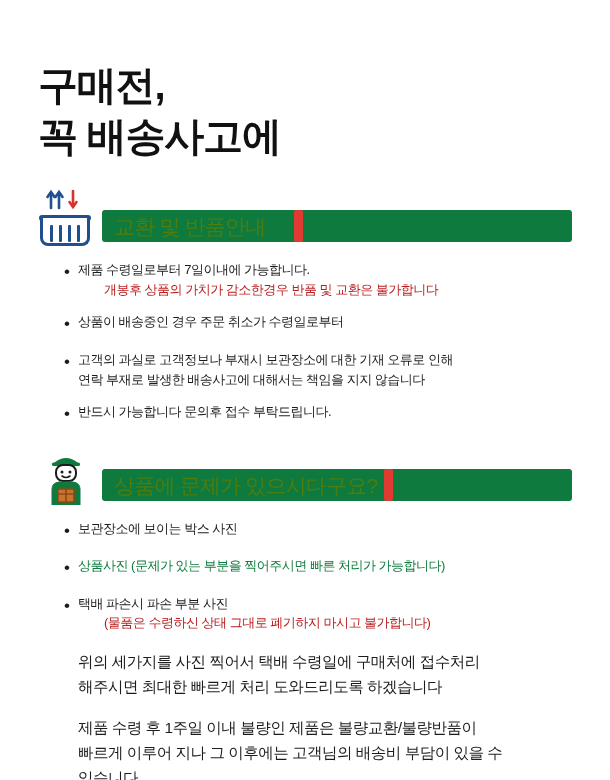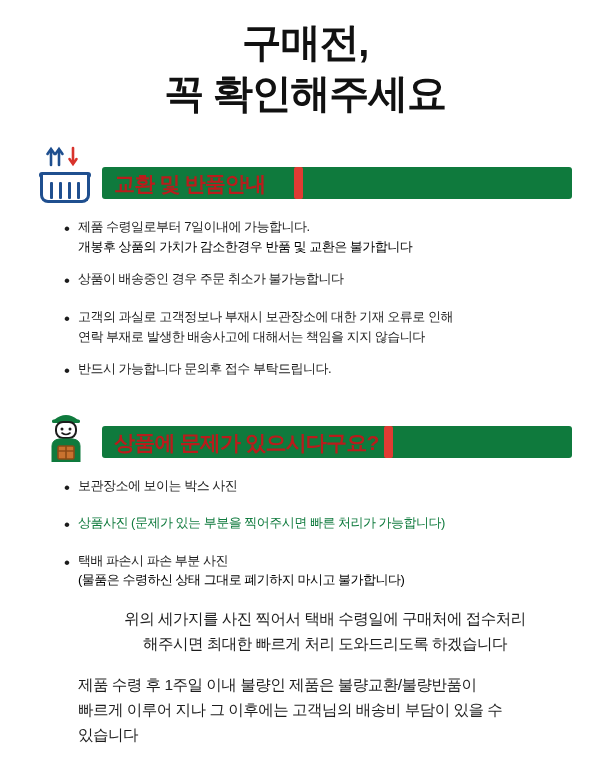--- a/index.html
+++ b/index.html
@@ -19,22 +19,22 @@
   .page {
     width: 610px;
     height: 780px;
     position: relative;
     box-sizing: border-box;
     padding: 0 38px;
   }
 
   
   .title-block {
-    padding-top: 17px;
-    text-align: center;
+    padding-top: 60px;
+    text-align: left;
   }
   .title-line {
     font-size: 40px;
     font-weight: 700;
     letter-spacing: -1.2px;
     line-height: 1.28;
     color: #111111;
   }
 
   
@@ -77,23 +77,23 @@
     height: 32px;
     width: 9px;
     border-radius: 2px;
   }
   .accent-red {
     background: #e03b33;
   }
   .head-text {
     position: relative;
     z-index: 2;
-    color: #b91c1c;
+    color: #4d7c0f;
     font-size: 21px;
-    font-weight: 700;
+    font-weight: 400;
     letter-spacing: -0.8px;
     padding-left: 12px;
     white-space: nowrap;
   }
 
   
   .bullets {
     margin-top: 14px;
     padding-left: 26px;
   }
@@ -111,21 +111,22 @@
   .bullet-body {
     flex: 1 1 auto;
   }
   .b-line {
     font-size: 13px;
     line-height: 1.5;
     letter-spacing: -0.5px;
     color: #1c1c1c;
   }
   .b-line.red {
-    color: #000000;
+    color: #b91c1c;
+    margin-left: 26px;
   }
   .b-line.green {
     color: #0f7a3d;
   }
 
   
   .para-block {
     margin-top: 16px;
     padding-left: 40px;
   }
@@ -196,21 +197,21 @@
     height: 56px;
   }
 </style>
 </head>
 <body>
 
 <div class="page">
 
   <div class="title-block">
     <div class="title-line">구매전,</div>
-    <div class="title-line">꼭 확인해주세요</div>
+    <div class="title-line">꼭 배송사고에</div>
   </div>
 
   <div class="section">
     <div class="section-head">
       <div class="section-icon">
         <div class="basket">
           <div class="rim"></div>
           <div class="body"></div>
           <div class="slat s1"></div>
           <div class="slat s2"></div>
@@ -241,21 +242,21 @@
       <div class="bullet-item">
         <span class="dot">•</span>
         <span class="bullet-body">
           <div class="b-line">제품 수령일로부터 7일이내에 가능합니다.</div>
           <div class="b-line red">개봉후 상품의 가치가 감소한경우  반품 및 교환은 불가합니다</div>
         </span>
       </div>
       <div class="bullet-item">
         <span class="dot">•</span>
         <span class="bullet-body">
-          <div class="b-line">상품이 배송중인 경우 주문 취소가 불가능합니다</div>
+          <div class="b-line">상품이 배송중인 경우 주문 취소가 수령일로부터</div>
         </span>
       </div>
       <div class="bullet-item">
         <span class="dot">•</span>
         <span class="bullet-body">
           <div class="b-line">고객의 과실로 고객정보나 부재시 보관장소에 대한 기재 오류로 인해</div>
           <div class="b-line">연락 부재로 발생한 배송사고에 대해서는 책임을 지지 않습니다</div>
         </span>
       </div>
       <div class="bullet-item">
@@ -310,21 +311,21 @@
       <div class="bullet-item">
         <span class="dot">•</span>
         <span class="bullet-body">
           <div class="b-line">택배 파손시 파손 부분 사진</div>
           <div class="b-line red">(물품은 수령하신 상태 그대로 폐기하지 마시고 불가합니다)</div>
         </span>
       </div>
     </div>
 
     <div class="para-block">
-      <div class="para" style="white-space: pre-line; text-align: center;">위의 세가지를 사진 찍어서 택배 수령일에 구매처에 접수처리
+      <div class="para" style="white-space: pre-line;">위의 세가지를 사진 찍어서 택배 수령일에 구매처에 접수처리
 해주시면 최대한 빠르게 처리 도와드리도록 하겠습니다</div>
       <div class="para" style="white-space: pre-line;">제품 수령 후 1주일 이내 불량인 제품은 불량교환/불량반품이
 빠르게 이루어 지나 그 이후에는 고객님의 배송비 부담이 있을 수
 있습니다</div>
     </div>
   </div>
 
 </div>
 
 </body></html>

